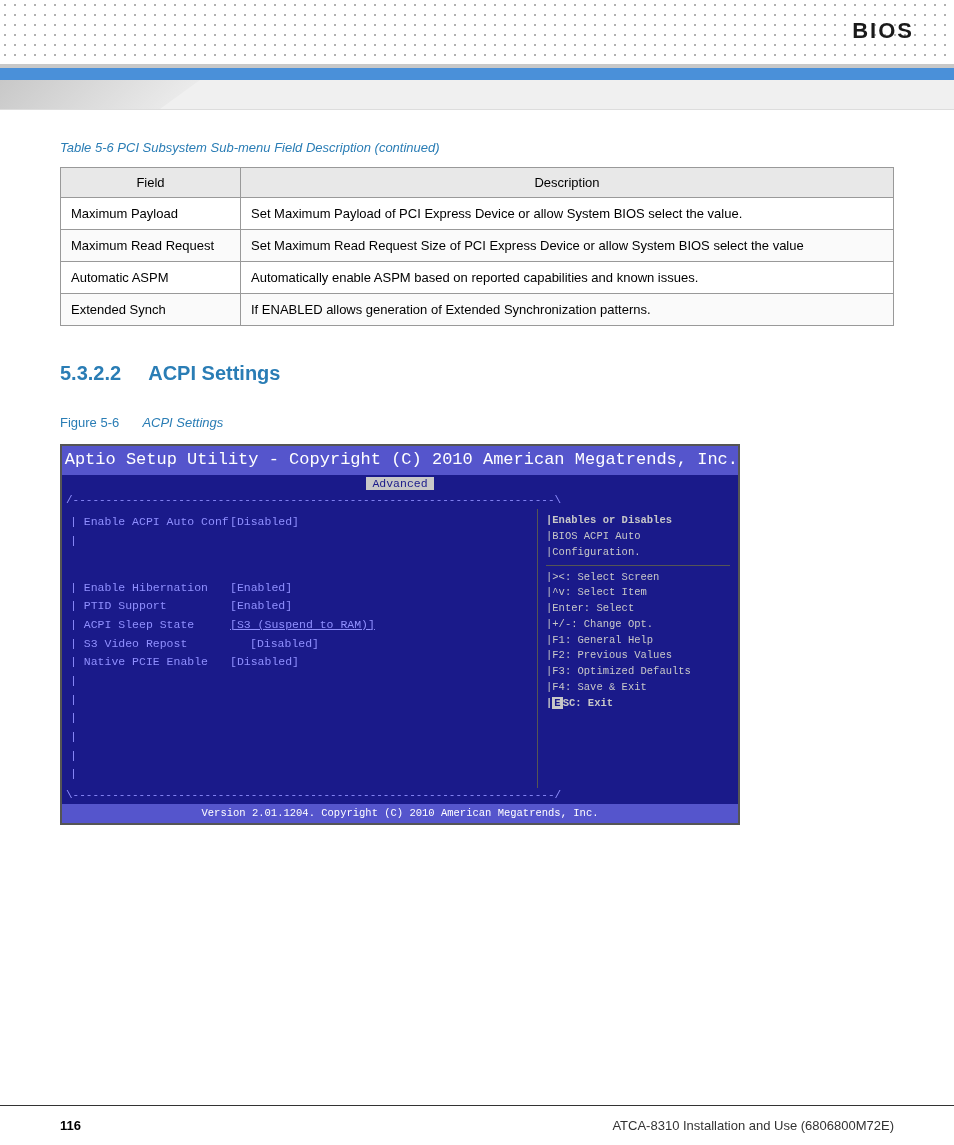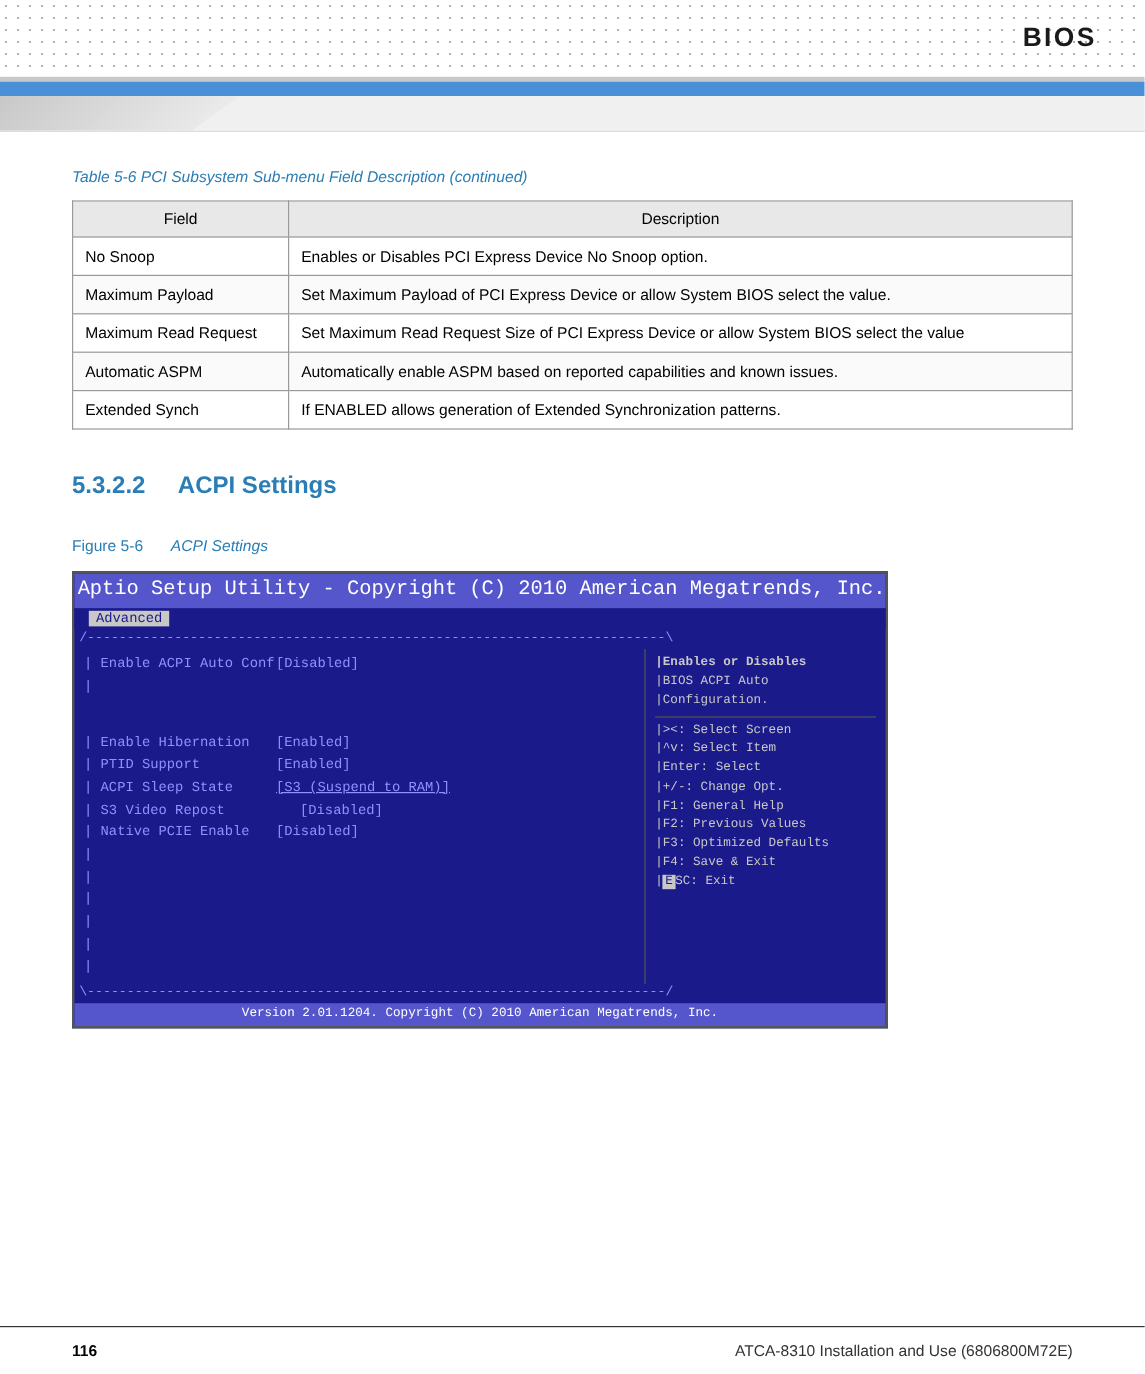--- a/index.html
+++ b/index.html
@@ -148,21 +148,22 @@
     .bios-title-bar {
       background: #5555cc;
       color: #fff;
       text-align: right;
       padding: 2px 0;
       font-size: 17px;
     }
     .bios-tab-bar {
       background: #1a1a8a;
       color: #c8c8c8;
-      padding: 1px 12px;
+      text-align: center;
+      padding: 1px 0;
       font-size: 11.5px;
     }
     .bios-tab-bar .active-tab {
       background: #c8c8c8;
       color: #1a1a8a;
       padding: 0 6px;
     }
     .bios-body {
       display: flex;
       padding: 0;
@@ -240,24 +241,20 @@
   <div class="table-caption">Table 5-6 PCI Subsystem Sub-menu Field Description (continued)</div>
 
   <table class="desc-table">
     <thead>
       <tr>
         <th class="field-col">Field</th>
         <th>Description</th>
       </tr>
     </thead>
     <tbody id="table-body">
-    <tr>
-          <td>No Snoop</td>
-          <td>Enables or Disables PCI Express Device No Snoop option.</td>
-        </tr>
         <tr>
           <td>Maximum Payload</td>
           <td>Set Maximum Payload of PCI Express Device or allow System BIOS select the value.</td>
         </tr>
         <tr>
           <td>Maximum Read Request</td>
           <td>Set Maximum Read Request Size of PCI Express Device or allow System BIOS select the value</td>
         </tr>
         <tr>
           <td>Automatic ASPM</td>
@@ -332,21 +329,21 @@
         <div class="help-divider" style="border-top:1px solid #555; margin:4px 0;"></div>
         <div class="bios-right-help" id="bios-nav-container">
         <div style="color: rgb(200, 200, 200); font-size: 10.5px;">|&gt;&lt;: Select Screen</div>
             <div style="color: rgb(200, 200, 200); font-size: 10.5px;">|^v: Select Item</div>
             <div style="color: rgb(200, 200, 200); font-size: 10.5px;">|Enter: Select</div>
             <div style="color: rgb(200, 200, 200); font-size: 10.5px;">|+/-: Change Opt.</div>
             <div style="color: rgb(200, 200, 200); font-size: 10.5px;">|F1: General Help</div>
             <div style="color: rgb(200, 200, 200); font-size: 10.5px;">|F2: Previous Values</div>
             <div style="color: rgb(200, 200, 200); font-size: 10.5px;">|F3: Optimized Defaults</div>
             <div style="color: rgb(200, 200, 200); font-size: 10.5px;">|F4: Save &amp; Exit</div>
-            <div style="color: rgb(200, 200, 200); font-size: 10.5px;">|<span class="bios-cursor" style="background:#c8c8c8;color:#1a1a8a;padding:0 2px;">E</span>SC: Exit</div>
+            <div style="color: rgb(200, 200, 200); font-size: 10.5px; font-weight: bold;">|<span class="bios-cursor" style="background:#c8c8c8;color:#1a1a8a;padding:0 2px;">E</span>SC: Exit</div>
           </div>
       </div>
     </div>
     <div class="bios-separator" style="padding:0 0 0 4px; color:#9090ff; font-size:11px;">
       \-------------------------------------------------------------------------/
     </div>
     <div class="bios-bottom-bar">Version 2.01.1204. Copyright (C) 2010 American Megatrends, Inc.</div>
   </div>
 
 </div>

